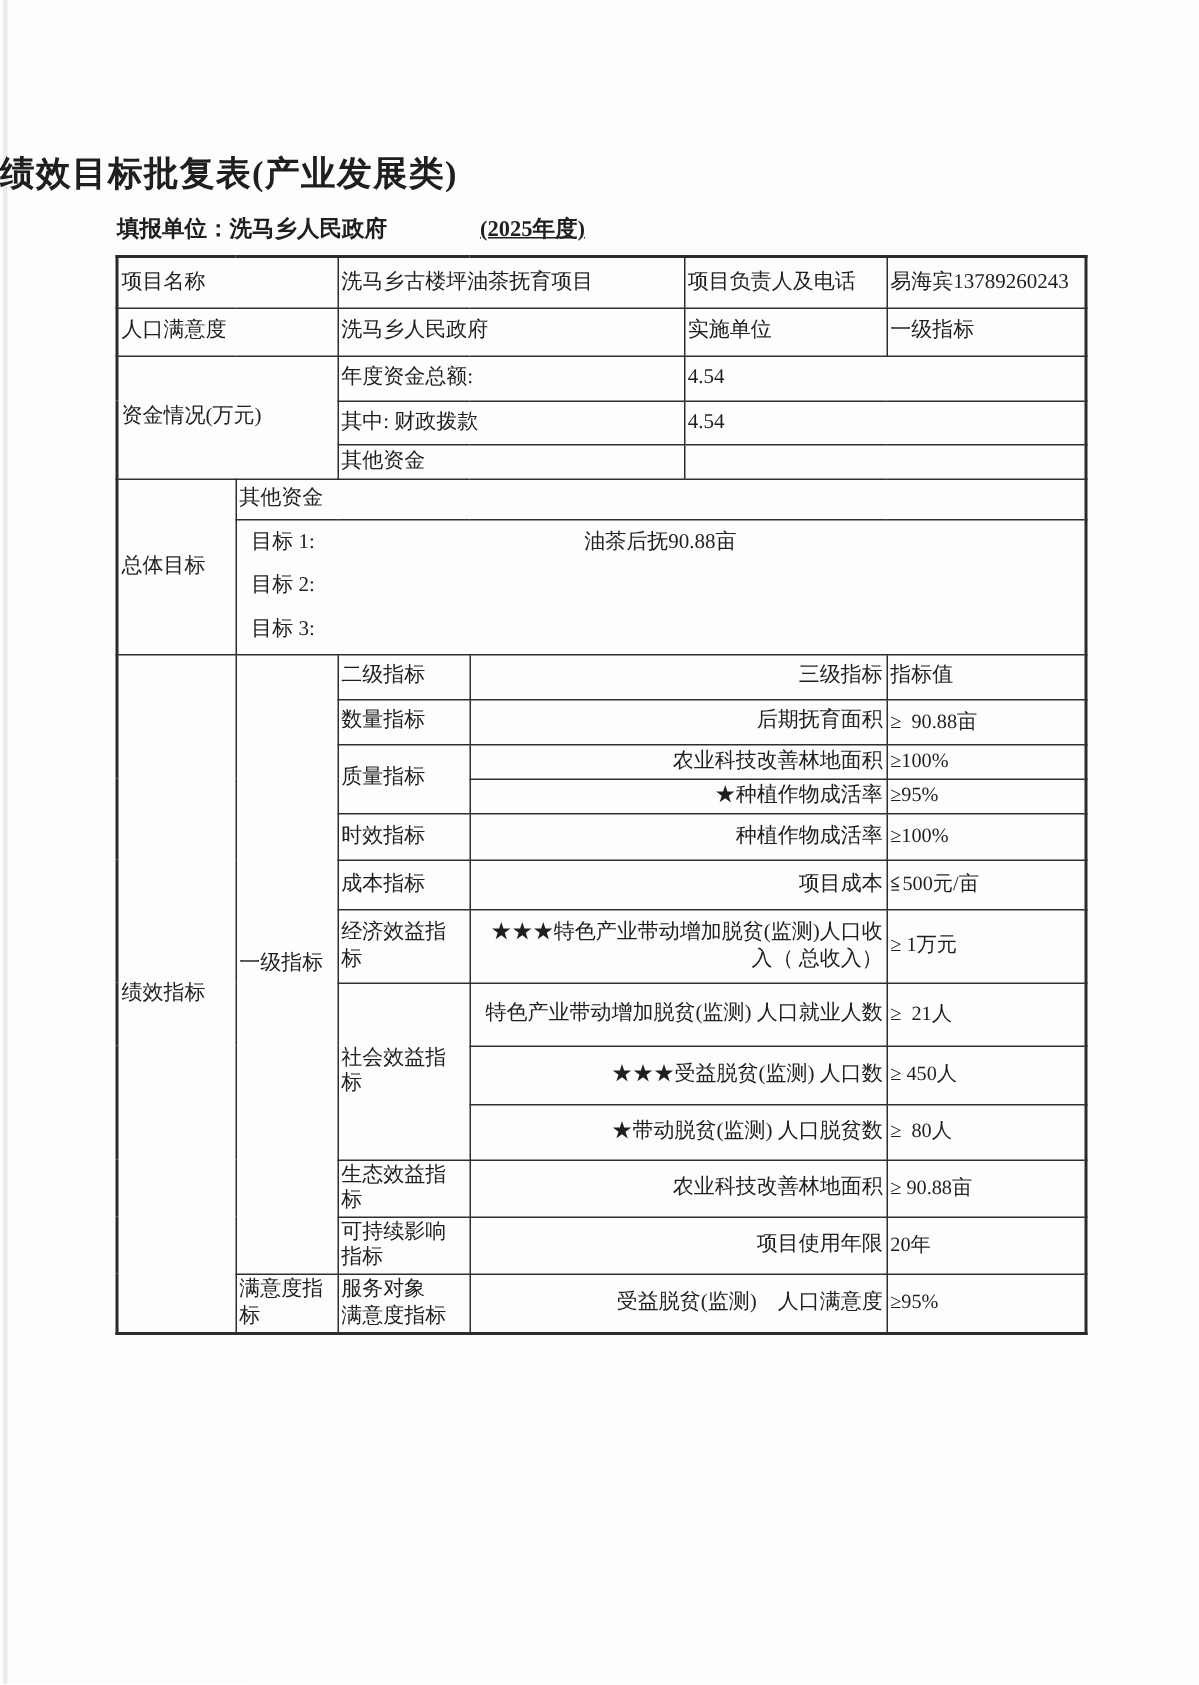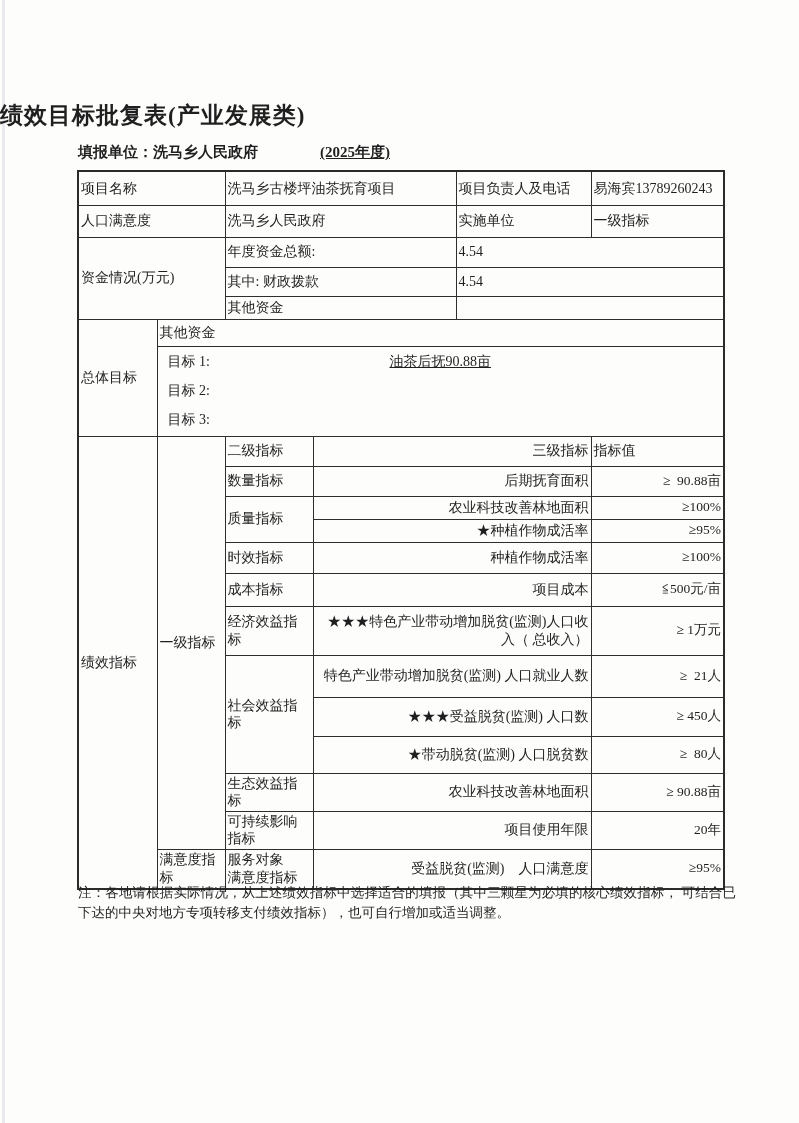--- a/index.html
+++ b/index.html
@@ -52,25 +52,25 @@
   }
   table.main-table td {
     border: 1.5px solid #2e2e2e;
     padding: 1px 2px;
     vertical-align: middle;
     line-height: 1.25;
     overflow: hidden;
   }
   td.lbl { text-align: left; padding-left: 6px; padding-right: 3px; }
   td.ctr { text-align: left; }
-  td.val { text-align: right; white-space: pre; font-size: 13.5px; }
+  td.val { text-align: left; white-space: pre; font-size: 13.5px; }
   td.l3  { text-align: right; padding-left: 5px; padding-right: 3px; }
   td.c2  { padding-left: 2px; padding-right: 2px; }
 
-  .goals-cell { vertical-align: middle; padding: 2px 0; text-decoration: underline; }
+  .goals-cell { vertical-align: middle; padding: 2px 0; }
   .goal-line {
     position: relative;
     height: 29px;
     display: flex;
     align-items: center;
   }
   .goal-label { position: absolute; left: 8px; white-space: nowrap; }
   .goal-value { width: 100%; text-align: center; }
 
   .note {
@@ -225,14 +225,13 @@
 
     <tr style="height:40px">
       <td class="c2">满意度指标</td>
       <td class="c2">服务对象　满意度指标</td>
       <td colspan="2" class="l3">受益脱贫(监测)　人口满意度</td>
       <td class="val">≥95%</td>
     </tr>
   </tbody>
     </table>
 
-  <div class="note">注：各地请根据实际情况，从上述绩效指标中选择适合的填报（其中三颗星为必填的核心绩效指标， 可结合已下达的中央对地方专项转移支付绩效指标），也可自行增加或适当调整。</div>
 </div>
 
 </body></html>

